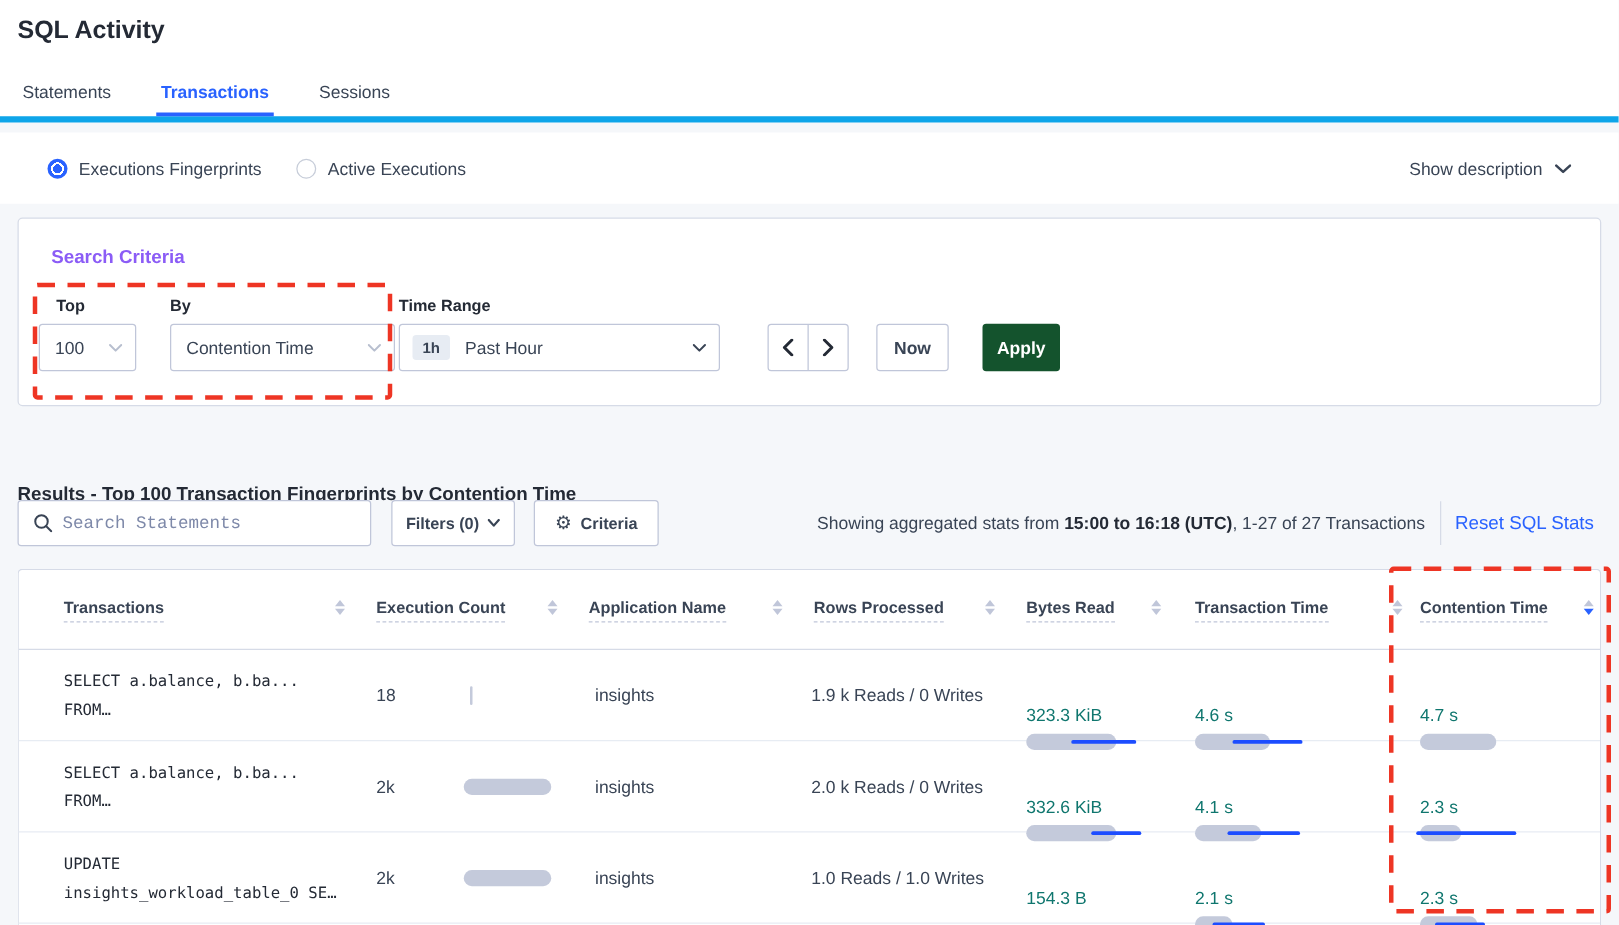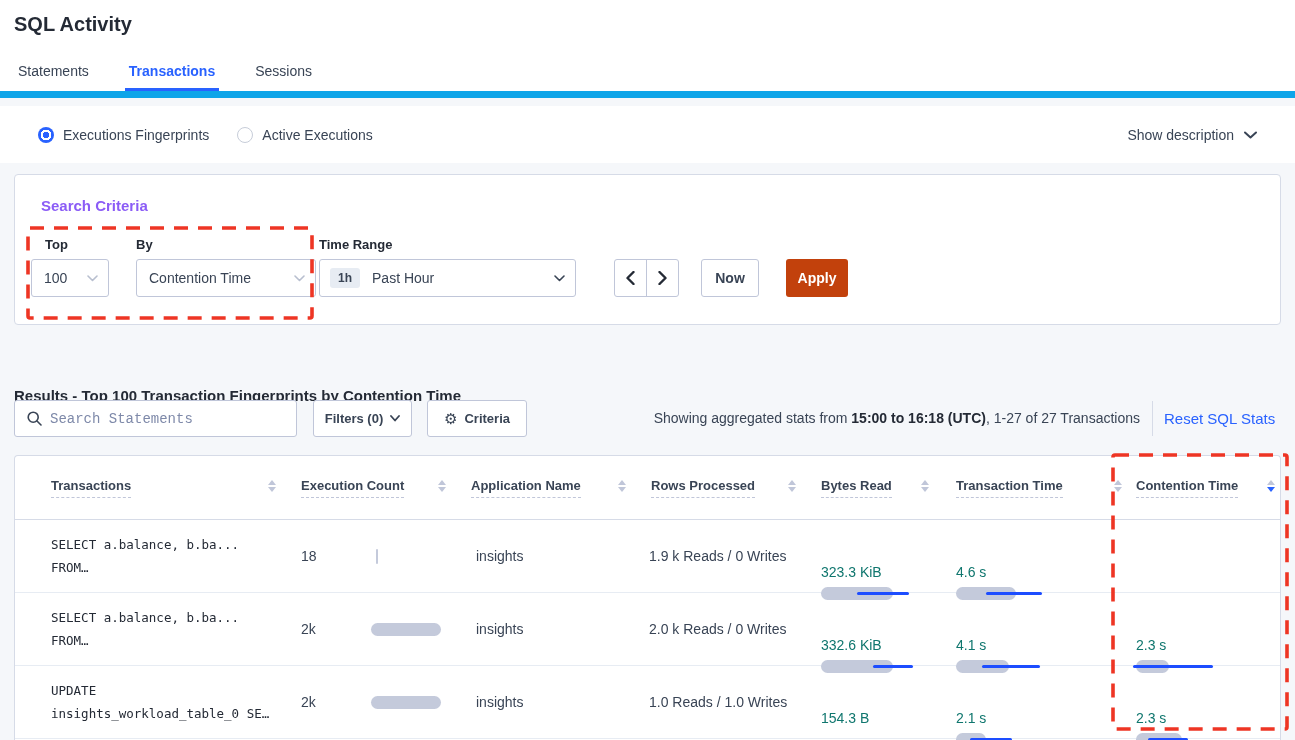--- a/index.html
+++ b/index.html
@@ -5,21 +5,21 @@
   * { margin:0; padding:0; box-sizing:border-box; }
   html,body { width:1295px; height:740px; overflow:hidden; }
   body {
     font-family:"Liberation Sans", sans-serif;
     background:#f5f7fa;
     position:relative;
     color:#394455;
   }
   
   .header { position:absolute; left:0; top:0; width:1295px; height:98px;
-            background:#fff; border-bottom:7px solid #0ea5e9; }
+            background:#fff; border-bottom:5px solid #0ea5e9; }
   .page-title { position:absolute; left:14px; top:13px; font-size:20px; font-weight:bold; color:#242a35; }
   .tabs { position:absolute; left:14px; bottom:0; display:flex; gap:32px; }
   .tab { font-size:14px; color:#394455; padding:0 4px 12px 4px; cursor:pointer; }
   .tab.active { color:#2962ff; font-weight:bold; border-bottom:3px solid #2962ff; padding-bottom:9px; }
   
   .toggle-band { position:absolute; left:0; top:106px; width:1295px; height:57px; background:#fff; }
   .radio-group { position:absolute; left:38px; top:0; height:57px; display:flex; align-items:center; gap:28px; }
   .radio-opt { display:flex; align-items:center; gap:9px; font-size:14px; color:#394455; cursor:pointer; }
   .radio { width:16px; height:16px; border-radius:50%; }
   .radio.on { background:radial-gradient(circle at center, #2962ff 0 3.5px, #fff 3.5px 5.2px, #2962ff 5.2px 8px); }
@@ -38,21 +38,21 @@
   .badge-1h { background:#e7ecf3; color:#394455; font-size:12px; font-weight:bold;
               border-radius:3px; padding:3px 8px; margin-left:10px; }
   .tr-val { margin-left:12px; }
   .nav-group { position:absolute; left:599px; top:84px; width:65px; height:38px; border:1px solid #c0c6d9;
                border-radius:3px; background:#fff; display:flex; }
   .nav-btn { width:50%; display:flex; align-items:center; justify-content:center; cursor:pointer; }
   .nav-btn:first-child { border-right:1px solid #c0c6d9; }
   .btn { position:absolute; top:84px; height:38px; border-radius:3px; font-size:14px; font-weight:bold;
          display:flex; align-items:center; justify-content:center; cursor:pointer; }
   .now-btn { left:686px; width:58px; background:#fff; border:1px solid #c0c6d9; color:#394455; }
-  .apply-btn { left:771px; width:62px; background:#c2410c; border:none; color:#fff; }
+  .apply-btn { left:771px; width:62px; background:#14532d; border:none; color:#fff; }
   
   .results-heading { position:absolute; left:14px; top:363px; font-size:15px; font-weight:bold; color:#242a35;margin-top:24px; }
   .search-box { position:absolute; left:14px; top:400px; width:283px; height:37px; background:#fff;
                 border:1px solid #c0c6d9; border-radius:3px; display:flex; align-items:center; }
   .search-box input { border:none; outline:none; flex:1; font-size:14px; color:#7f1d1d;
                       font-family:Liberation Mono, monospace; }
   .search-box input::placeholder { color:#7e89a9; }
   .search-icon { margin:0 8px 0 12px; display:flex; }
   .tool-btn { position:absolute; top:400px; height:37px; background:#fff; border:1px solid #c0c6d9;
               border-radius:3px; display:flex; align-items:center; justify-content:center; gap:7px;
@@ -270,20 +270,26 @@
             <span class="line" style="left: 36px; width: 52px;"></span>
           </div>
         </div>
         <div class="cell vb" style="left: 941px;">
           <div class="vb-val">4.6 s</div>
           <div class="vb-bar">
             <span class="bar" style="width: 60px;"></span>
             <span class="line" style="left: 30px; width: 56px;"></span>
           </div>
         </div>
+        <div class="cell vb" style="left: 1121px;">
+          <div class="vb-val">4.7 s</div>
+          <div class="vb-bar">
+            <span class="bar" style="width: 61px;"></span>
+          </div>
+        </div>
       </div>
       <div class="trow">
         <div class="cell sql-cell" style="left: 36px;">
           <div>SELECT a.balance, b.ba...</div>
           <div>FROM…</div>
         </div>
         <div class="cell" style="left: 286px;"><span class="exec-num">2k</span><span class="exec-bar" style="left: 70px; width: 70px; height: 13px; top: 30px;"></span></div>
         <div class="cell center-cell" style="left: 461px;">insights</div>
         <div class="cell center-cell" style="left: 634px;">2.0 k Reads / 0 Writes</div>
         <div class="cell vb" style="left: 806px;">

